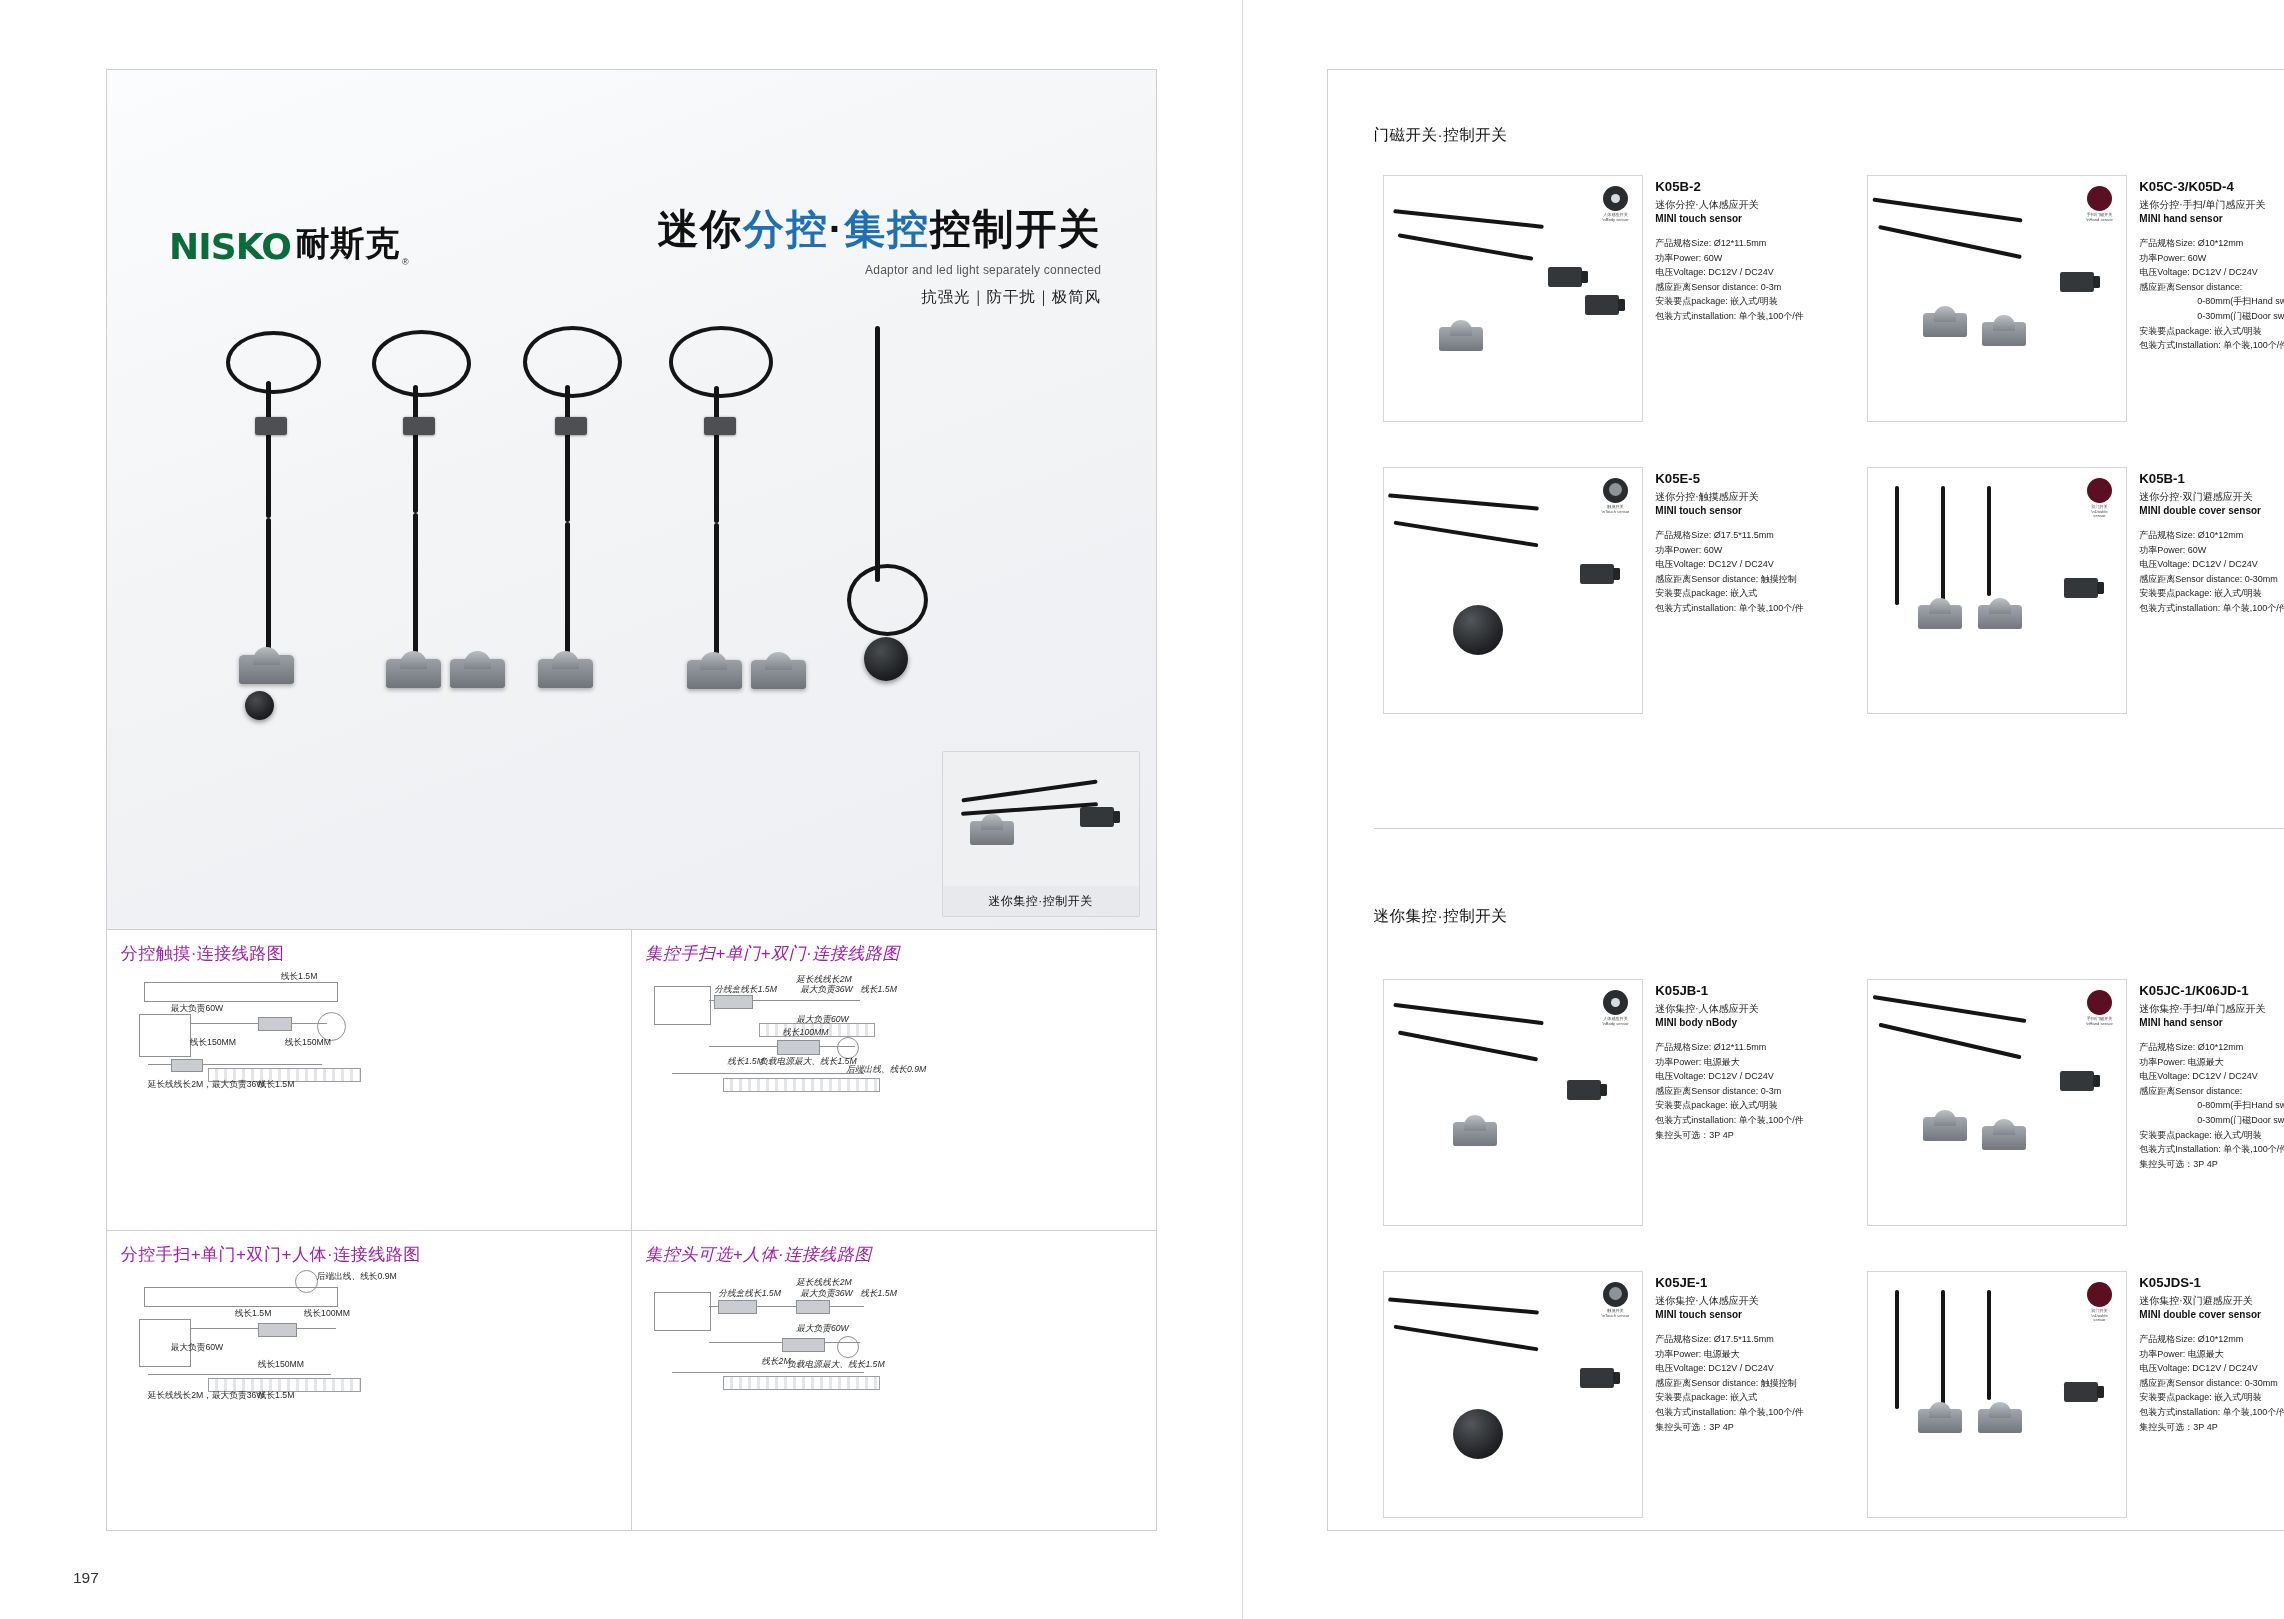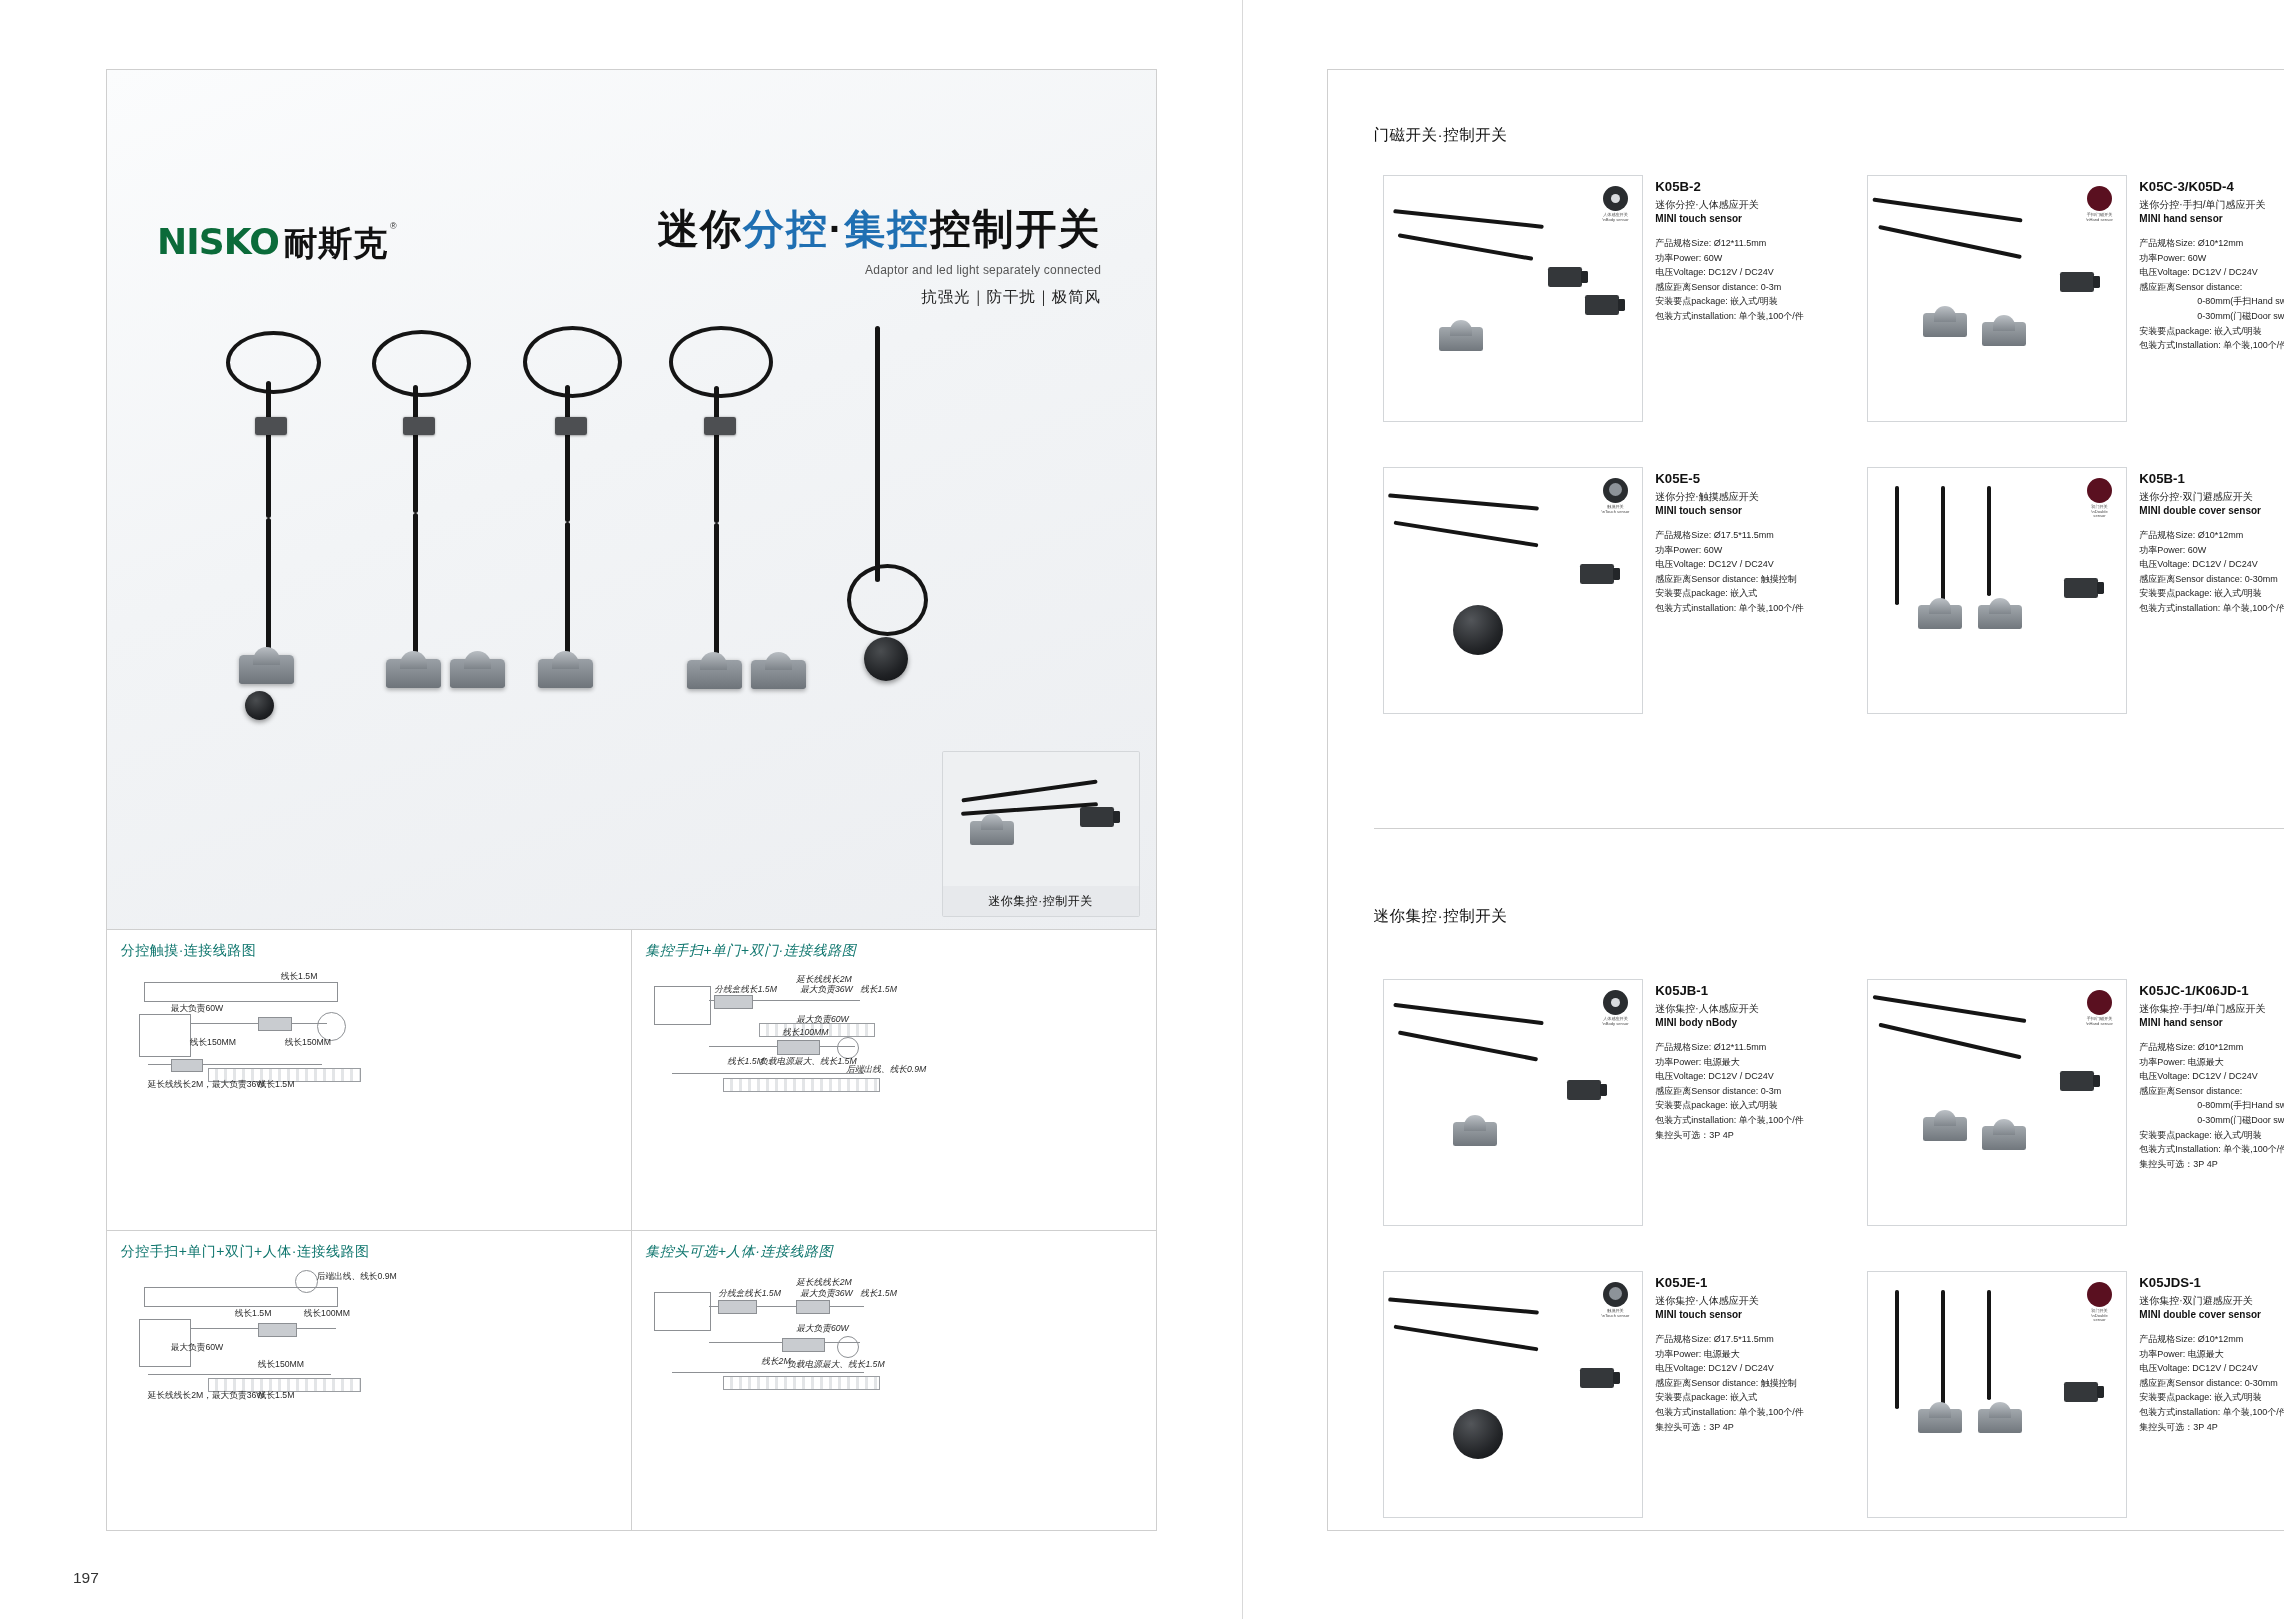--- a/index.html
+++ b/index.html
@@ -48,24 +48,24 @@
   .hero {
     position: absolute;
     left: 0; top: 0;
     width: 1049px;
     height: 859px;
     background: linear-gradient(160deg,#fbfcfd 0%, #f2f4f6 45%, #eceef1 100%);
     overflow: hidden;
   }
   .logo-wrap {
     position: absolute;
-    left: 50px;
+    left: 62px;
     top: 151px;
     display: flex;
-    align-items: flex-start;
+    align-items: flex-end;
   }
   .logo-mark {
     font-size: 36px;
     font-weight: bold;
     letter-spacing: -0.9px;
     color: #0b6b3a;
     font-family: "DejaVu Sans", sans-serif;
   }
   .logo-cn {
     font-size: 34px;
@@ -194,22 +194,22 @@
   }
   .diagram-cell {
     border-top: 0.9px solid #cfcfcf;
     border-right: 0.9px solid #cfcfcf;
     box-sizing: border-box;
     position: relative;
     padding: 12px 13.7px;
   }
   .diagram-cell:nth-child(2), .diagram-cell:nth-child(4) { border-right: none; font-style: italic; }
   .diagram-title {
-    font-size: 14px;
-    color: #0f766e;
+    font-size: 17px;
+    color: #a21caf;
     letter-spacing: 0.5px;
   }
   .diagram-canvas {
     position: absolute;
     left: 13.7px; right: 13.7px; top: 38px; bottom: 9px;
   }
   .dg-line { position: absolute; background: #8d9094; }
   .dg-h { height: 0.9px; }
   .dg-driver {
     position: absolute;

